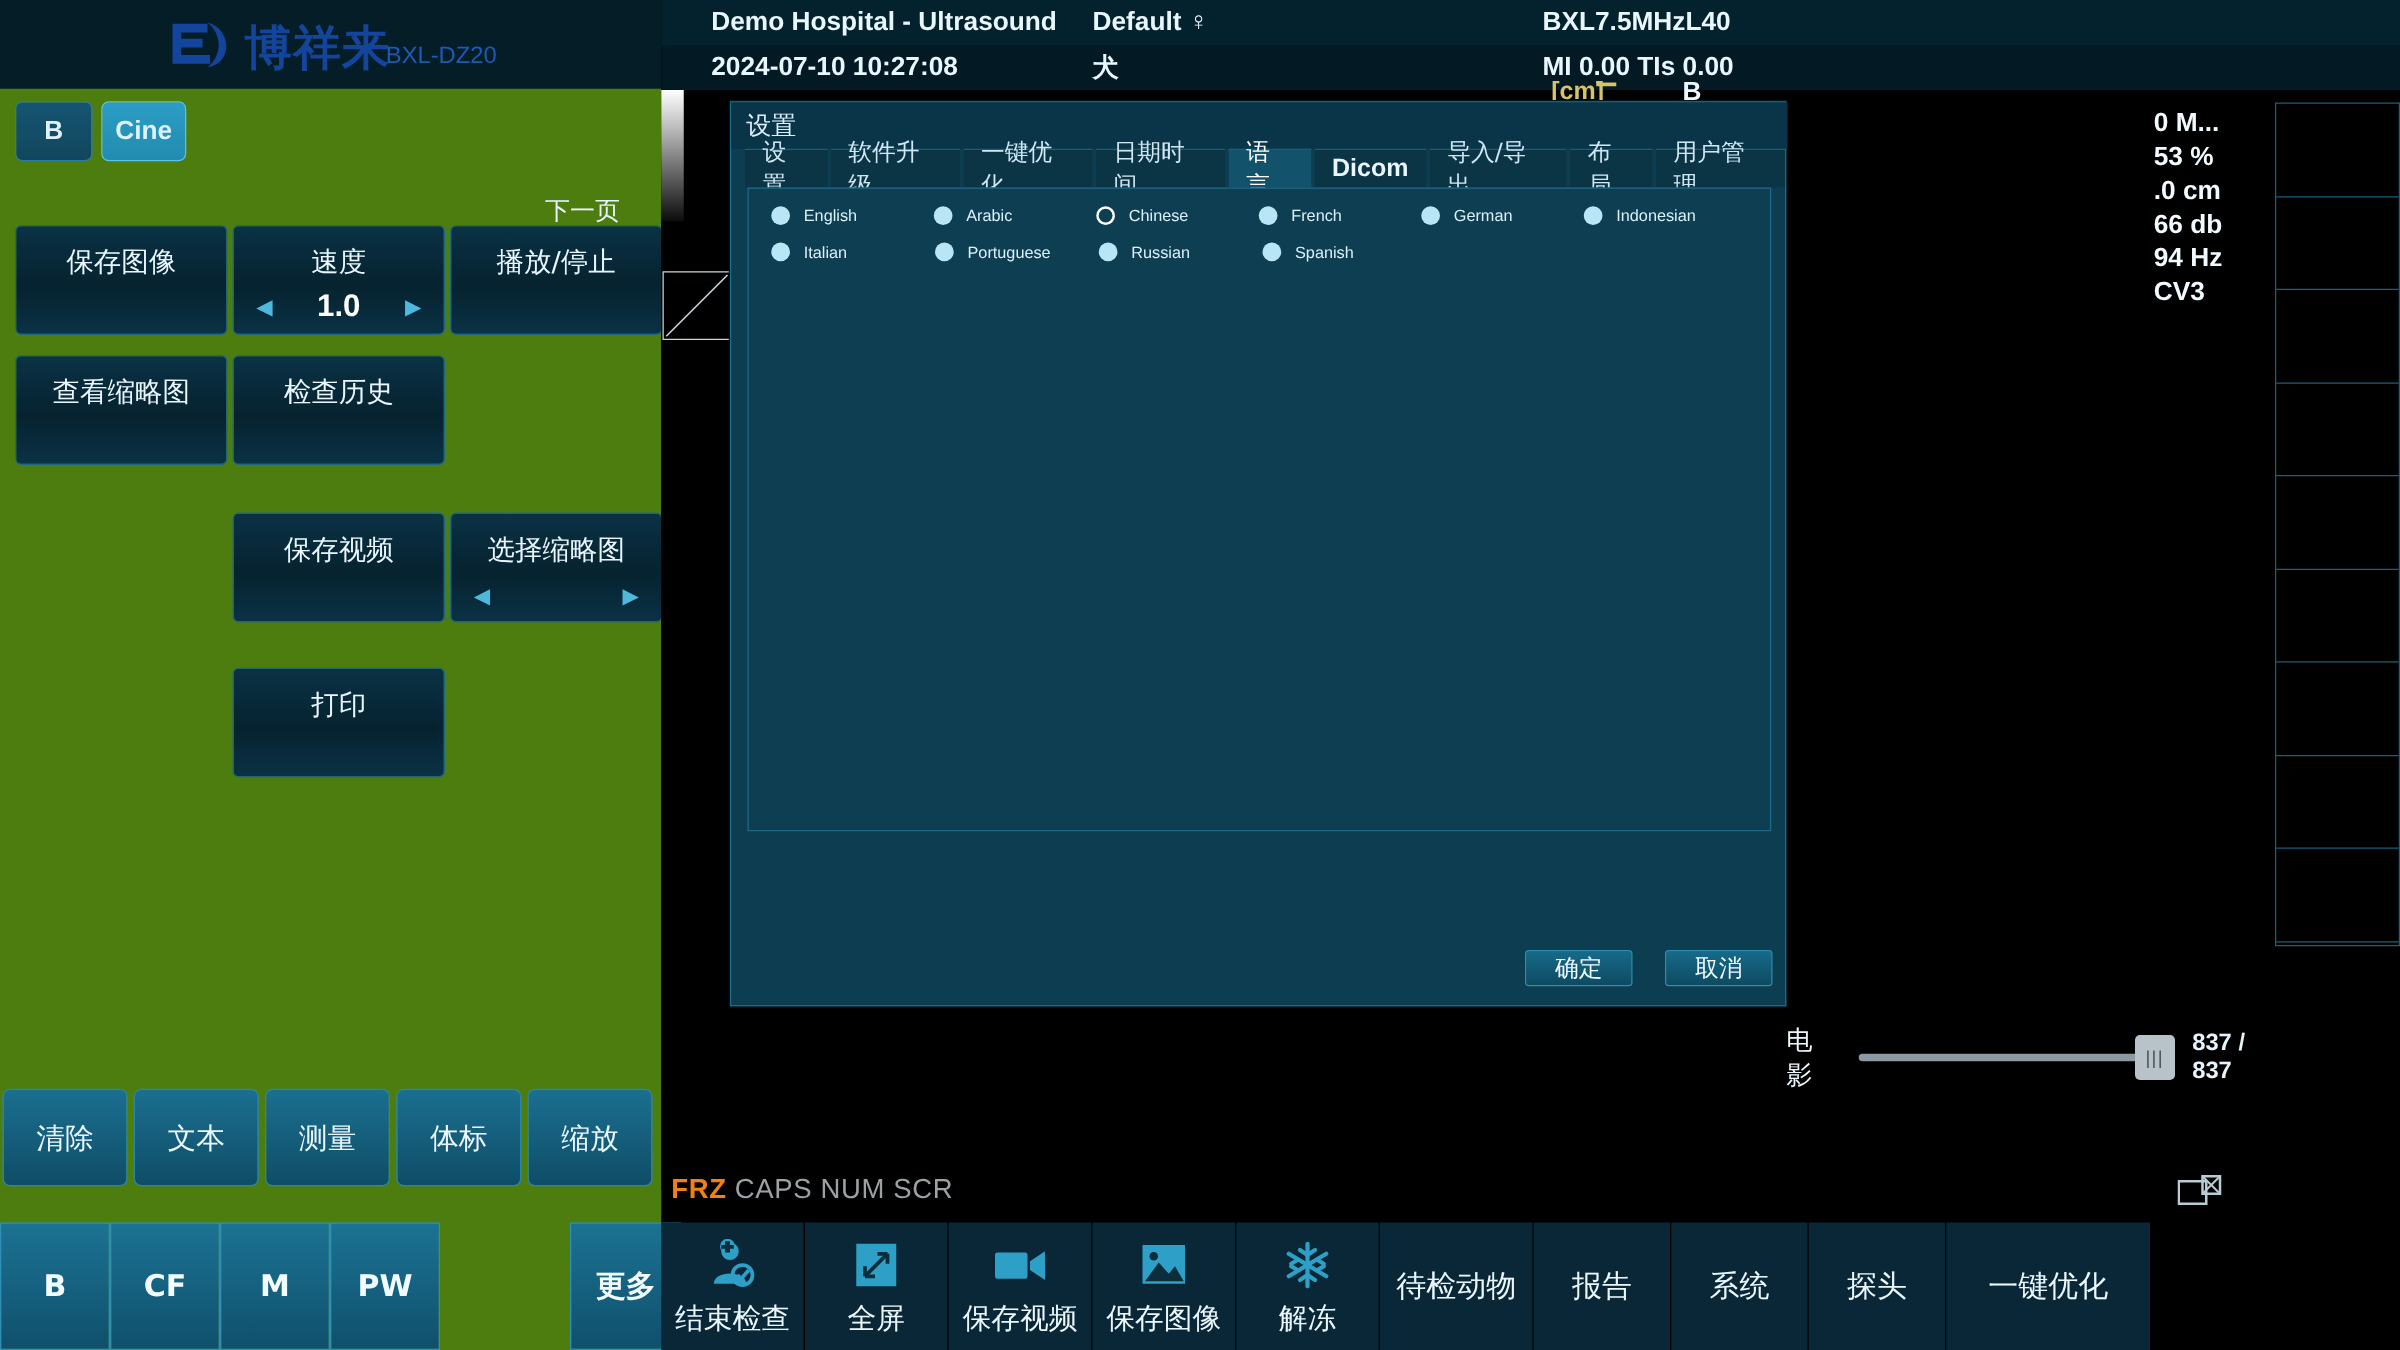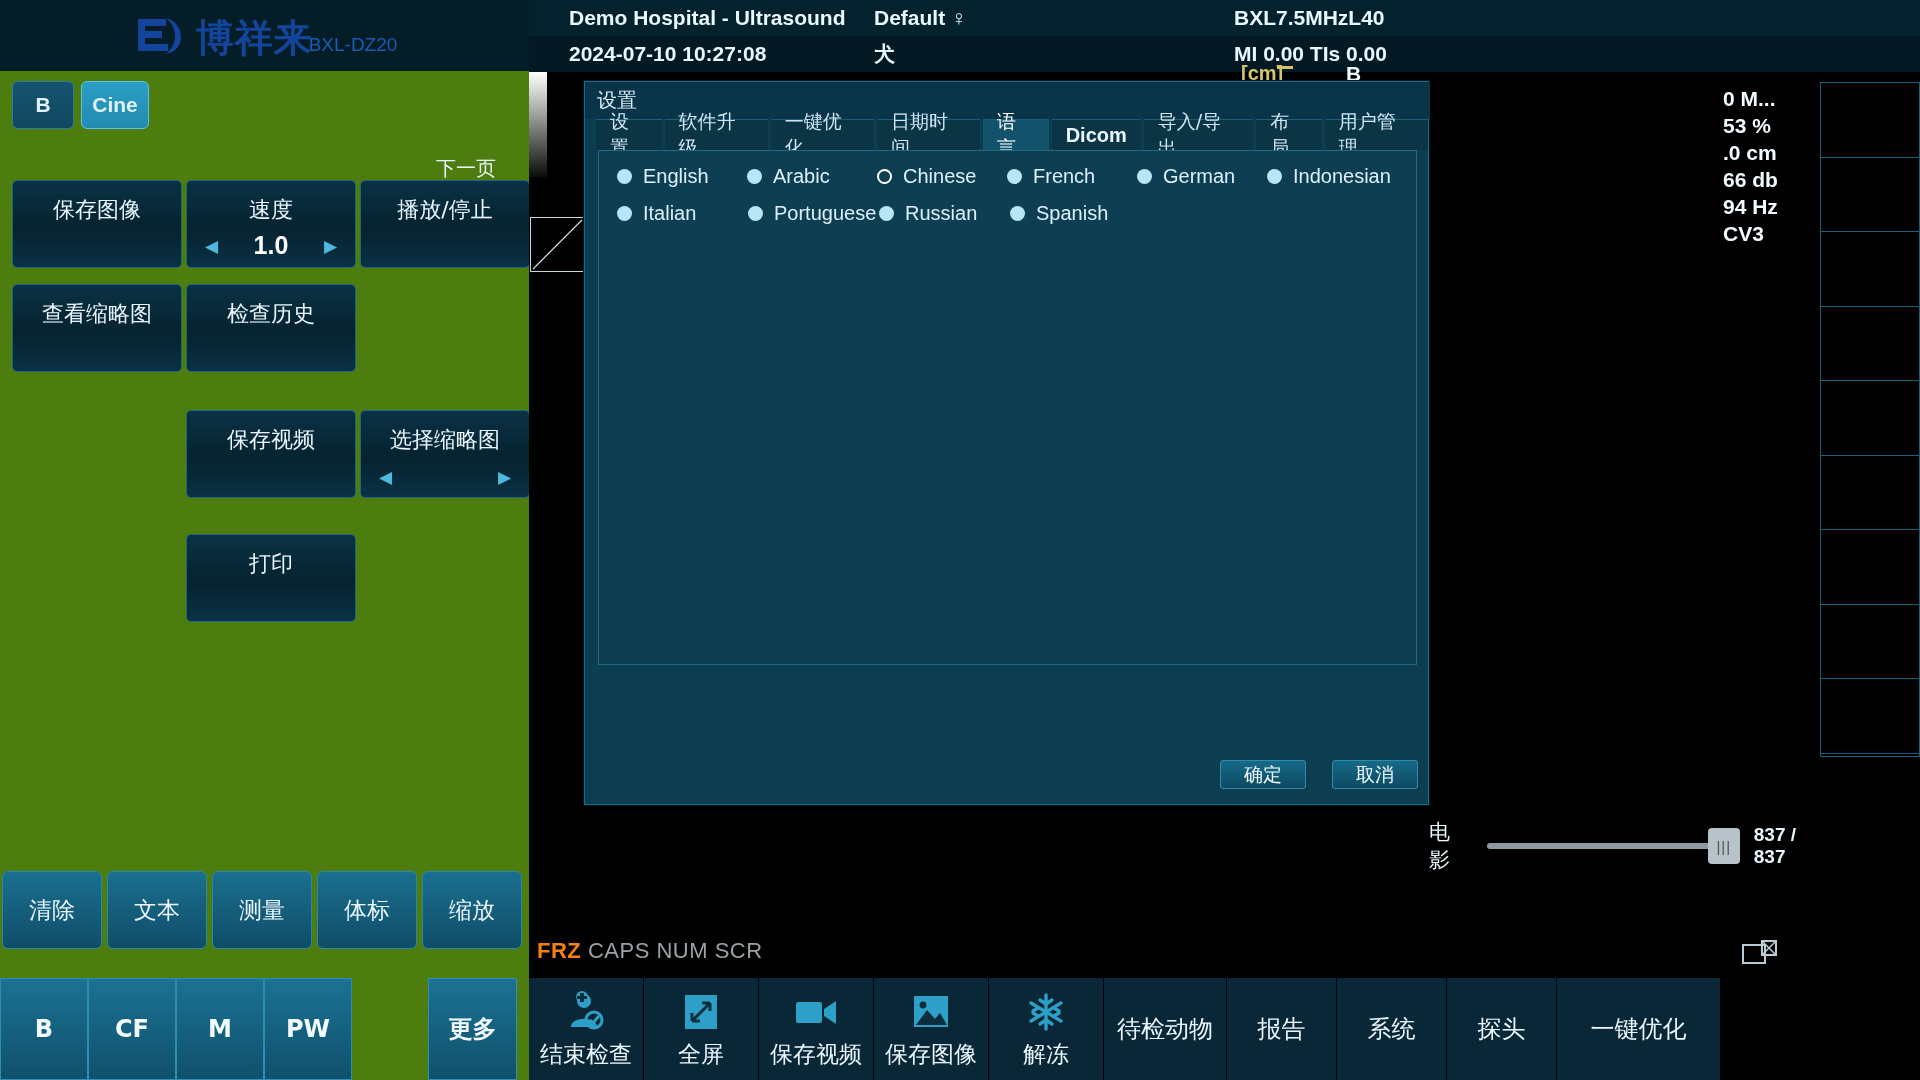--- a/index.html
+++ b/index.html
@@ -243,21 +243,21 @@
     position: absolute; left: 18px; top: 14px; width: 780px;
   }
   .lang-row { display: flex; margin-bottom: 14px; }
   .lang-item { display: flex; align-items: center; width: 131px; }
   .radio {
     width: 15px; height: 15px; border-radius: 50%;
     background: #b8e6f6; margin-right: 11px; flex: none;
   }
   .radio.sel { background: transparent; border: 2px solid #ffffff; }
   .lang-label {
-    color: #dcf0fb; font-size: 20px;
+    color: #dcf0fb; font-size: 13px;
     font-family: "Liberation Sans", sans-serif;
   }
 
   #dlg-foot { position: absolute; left: 0; bottom: 12px; width: 845px; height: 32px; }
   .dbtn {
     position: absolute; height: 29px; width: 86px;
     background: linear-gradient(180deg,#176a89 0%,#0e4a62 100%);
     border: 1px solid #2d8cb0; border-radius: 3px;
     display: flex; align-items: center; justify-content: center;
     color: #f0fbff; font-size: 19px; font-family: "DejaVu Sans", sans-serif;
@@ -331,21 +331,21 @@
     <div class="botbtn" style="left:2px;">清除</div>
     <div class="botbtn" style="left:107px;">文本</div>
     <div class="botbtn" style="left:212px;">测量</div>
     <div class="botbtn" style="left:317px;">体标</div>
     <div class="botbtn" style="left:422px;">缩放</div>
 
     <div class="modebtn" style="left:0px;">B</div>
     <div class="modebtn" style="left:88px;">CF</div>
     <div class="modebtn" style="left:176px;">M</div>
     <div class="modebtn" style="left:264px;">PW</div>
-    <div class="modebtn" style="left:428px;width:89px;">更多</div>
+    <div class="modebtn" style="left:456px;width:89px;">更多</div>
   </div>
 
   <div id="display">
 
     <div id="hdr1">
       <span class="h-col1">Demo Hospital - Ultrasound</span>
       <span class="h-col2">Default ♀</span>
       <span class="h-col3">BXL7.5MHzL40</span>
     </div>
     <div id="hdr2">

